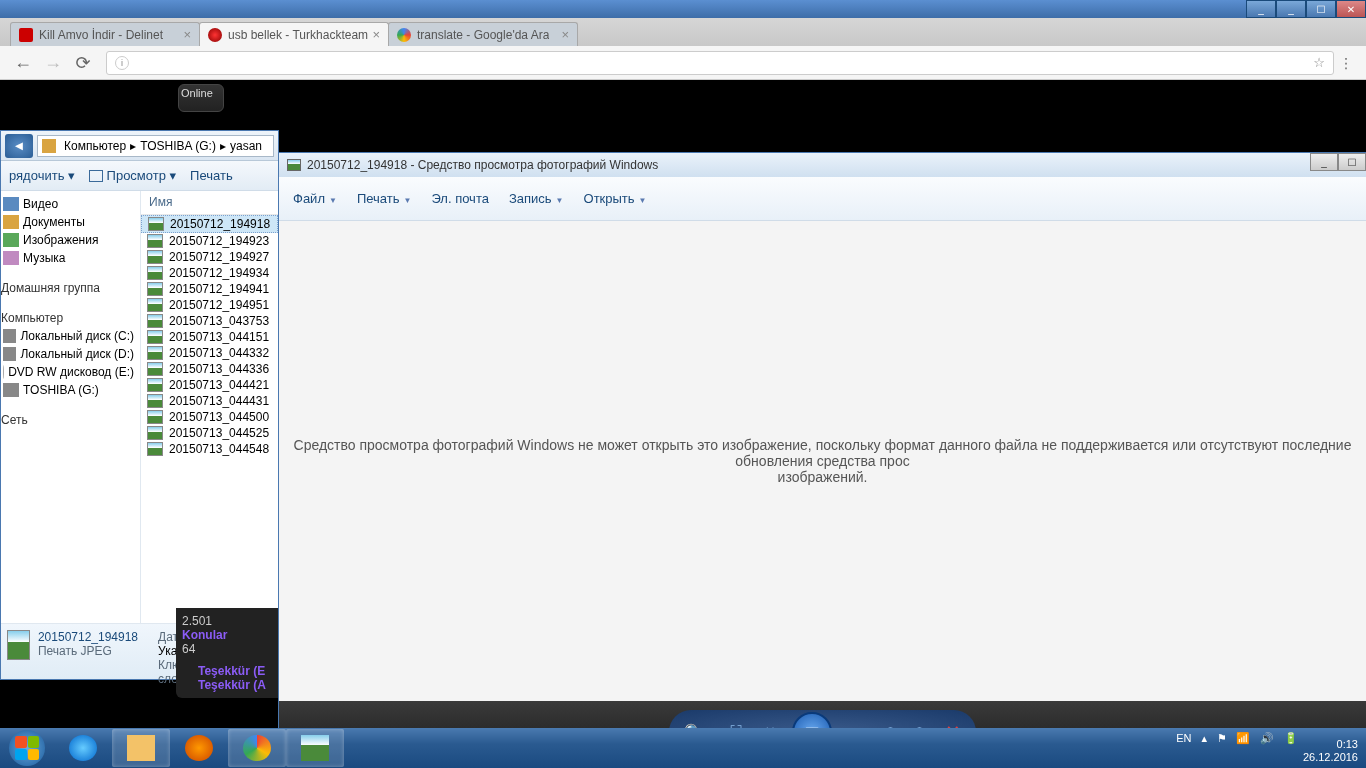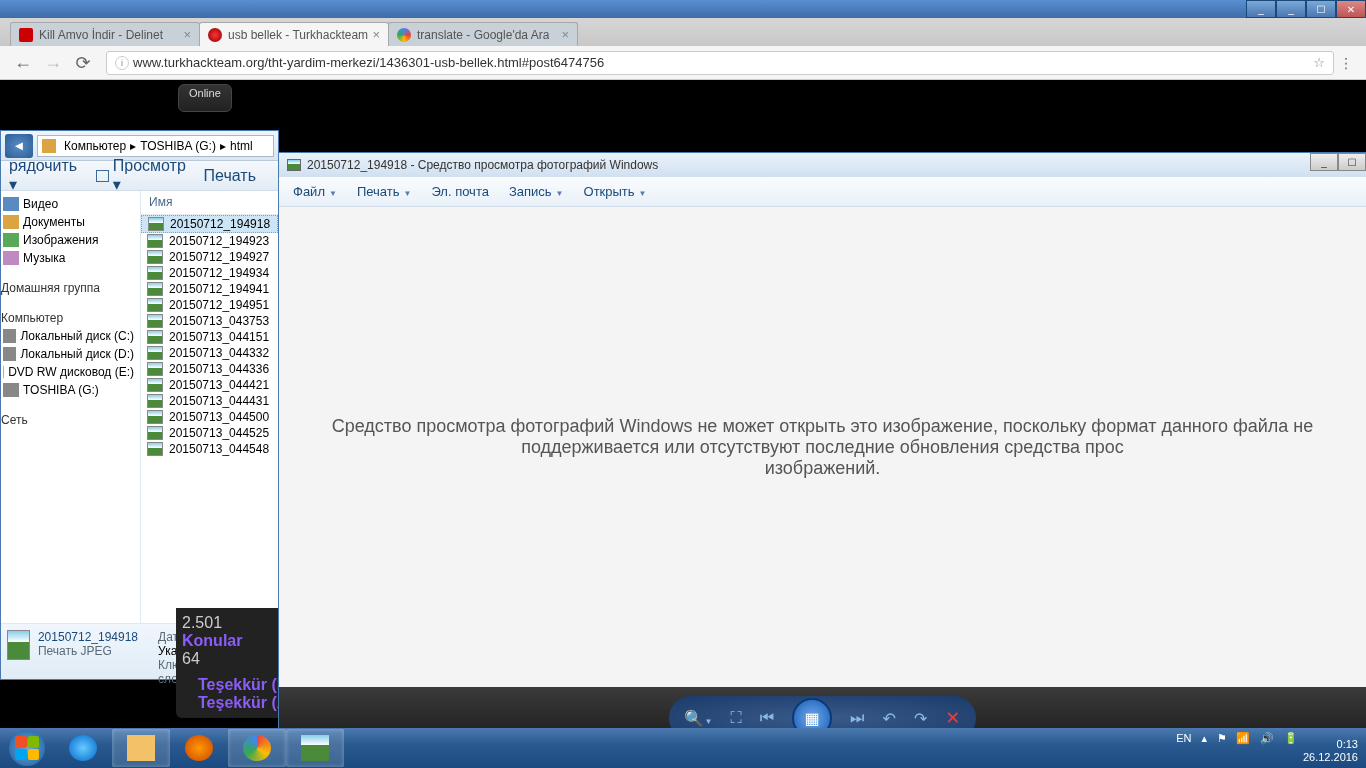--- a/index.html
+++ b/index.html
@@ -24,60 +24,60 @@
 .url-box { flex: 1; height: 24px; background: #fff; border: 1px solid #ccc; border-radius: 3px; display: flex; align-items: center; padding: 0 8px; font-size: 13px; color: #333; margin-left: 8px; }
 .url-proto { color: #888; margin-right: 4px; border: 1px solid #ccc; border-radius: 50%; width: 14px; height: 14px; display: inline-flex; align-items: center; justify-content: center; font-size: 9px; }
 .url-star { margin-left: auto; color: #888; }
 .menu-dots { width: 24px; text-align: center; color: #666; font-size: 14px; }
 
 
 .page-bg { background: #000; height: 648px; position: relative; }
 
 
 .online-strip { position: absolute; left: 178px; top: 4px; color: #ddd; font-size: 11px; }
-.online-box { border: 1px solid #444; border-radius: 6px; padding: 2px 10px 12px 10px; background: linear-gradient(#333, #222); }
+.online-box { border: 1px solid #444; border-radius: 6px; padding: 2px 10px 12px 2px; background: linear-gradient(#333, #222); }
 
 
 .explorer { position: absolute; left: 0; top: 50px; width: 279px; height: 550px; background: #fff; border: 1px solid #4a78b0; }
 .exp-addr { height: 30px; background: linear-gradient(#eef4fa, #dae6f2); display: flex; align-items: center; padding: 0 4px; font-size: 13px; border-bottom: 1px solid #b8c8d8; }
 .exp-addr-btn { width: 28px; height: 24px; background: radial-gradient(#5a8dc5, #2a5d95); border-radius: 3px; margin-right: 4px; display: flex; align-items: center; justify-content: center; color: #fff; }
 .exp-addr-path { flex: 1; background: #fff; border: 1px solid #a8b8c8; height: 22px; display: flex; align-items: center; padding: 0 4px; font-size: 12px; overflow: hidden; }
 .exp-addr-seg { padding: 0 4px; white-space: nowrap; }
-.exp-toolbar { height: 30px; background: linear-gradient(#f5f8fc, #e2ecf5); display: flex; align-items: center; padding: 0 8px; font-size: 16px; color: #1a4a7a; border-bottom: 1px solid #d0dce8; }
+.exp-toolbar { height: 30px; background: linear-gradient(#f5f8fc, #e2ecf5); display: flex; align-items: center; padding: 0 8px; font-size: 13px; color: #1a4a7a; border-bottom: 1px solid #d0dce8; }
 .exp-tool-item { margin-right: 14px; display: flex; align-items: center; }
 .exp-body { display: flex; height: 432px; }
 .exp-nav { width: 140px; background: #fff; border-right: 1px solid #e0e8f0; overflow: hidden; font-size: 12px; padding-top: 4px; }
 .exp-nav-item { padding: 2px 6px 2px 2px; display: flex; align-items: center; white-space: nowrap; text-align: right; }
 .exp-nav-item.hd { font-weight: normal; color: #333; padding-left: 0; }
 .exp-nav-icon { width: 16px; height: 14px; margin-right: 4px; display: inline-block; }
 .exp-list { flex: 1; background: #fff; overflow: hidden; }
 .exp-list-header { height: 24px; border-bottom: 1px solid #e8e8e8; font-size: 12px; color: #4a6a8a; padding: 4px 8px; }
 .exp-file { display: flex; align-items: center; padding: 1px 6px; font-size: 12px; }
 .exp-file.selected { background: #cde6f7; border: 1px dotted #7da2ce; }
 .exp-file-icon { width: 16px; height: 14px; margin-right: 6px; background: linear-gradient(#87ceeb, #fff 40%, #4a8a3a 40%); border: 1px solid #888; }
 .exp-details { height: 56px; border-top: 1px solid #e0e8f0; background: linear-gradient(#f0f6fc, #e0ecf6); display: flex; padding: 6px; font-size: 12px; }
 .exp-det-icon { width: 32px; height: 30px; background: linear-gradient(#87ceeb, #fff 40%, #4a8a3a 40%); border: 1px solid #888; margin-right: 8px; }
 .exp-det-col { margin-right: 20px; }
 .exp-det-name { font-weight: normal; color: #1a4a7a; }
 .exp-det-lbl { color: #5a6a7a; }
 
 
-.forum-snip { position: absolute; left: 176px; top: 528px; width: 182px; background: #222; color: #ccc; font-size: 16px; padding: 6px; border-radius: 0 0 6px 6px; }
+.forum-snip { position: absolute; left: 176px; top: 528px; width: 182px; background: #222; color: #ccc; font-size: 12px; padding: 6px; border-radius: 0 0 6px 6px; }
 .forum-snip .bold { font-weight: bold; color: #8b5cf6; }
 
 
 .photoviewer { position: absolute; left: 278px; top: 72px; right: 0; height: 598px; background: #f0f0f0; border: 1px solid #4a78b0; border-right: none; }
 .pv-title { height: 24px; background: linear-gradient(#eaf2fa, #d0e0f0); display: flex; align-items: center; padding: 0 8px; font-size: 12px; color: #333; }
 .pv-title-icon { width: 14px; height: 12px; background: linear-gradient(#87ceeb, #fff 40%, #4a8a3a 40%); border: 1px solid #666; margin-right: 6px; }
 .pv-win-btns { position: absolute; right: 0; top: 0; display: flex; }
 .pv-win-btn { width: 28px; height: 18px; background: linear-gradient(#eee, #ccc); border: 1px solid #888; font-size: 10px; display: flex; align-items: center; justify-content: center; }
-.pv-menu { height: 30px; background: linear-gradient(#fafcfe, #e8f0f8); display: flex; align-items: center; padding: 0 14px; font-size: 13px; color: #1a4a7a; border-bottom: 1px solid #d0dce8; }
+.pv-menu { height: 44px; background: linear-gradient(#fafcfe, #e8f0f8); display: flex; align-items: center; padding: 0 14px; font-size: 13px; color: #1a4a7a; border-bottom: 1px solid #d0dce8; }
 .pv-menu-item { margin-right: 20px; }
 .pv-menu-item .dd { font-size: 8px; margin-left: 4px; color: #5a7ab0; }
-.pv-canvas { height: 480px; background: #f4f4f4; display: flex; align-items: center; justify-content: center; font-size: 18px; color: #555; padding: 0 10px; text-align: center; }
+.pv-canvas { height: 480px; background: #f4f4f4; display: flex; align-items: center; justify-content: center; font-size: 14px; color: #555; padding: 0 10px; text-align: center; }
 .pv-controls { height: 62px; background: linear-gradient(#3a3a3a, #1a1a1a); display: flex; align-items: center; justify-content: center; }
 .pv-ctrl-bar { display: flex; align-items: center; background: radial-gradient(#3a5a8a, #1a3a6a); border-radius: 24px; height: 44px; padding: 0 16px; gap: 18px; }
 .pv-ctrl-btn { color: #8ab8e8; font-size: 16px; }
 .pv-ctrl-center { width: 40px; height: 40px; border-radius: 50%; background: radial-gradient(#6aaaf0, #1a5ab0); display: flex; align-items: center; justify-content: center; color: #fff; border: 2px solid #0a3a7a; }
 .pv-ctrl-red { color: #e04040; font-size: 18px; }
 
 
 .taskbar { position: absolute; bottom: 0; left: 0; right: 0; height: 40px; background: linear-gradient(#4a7ab0, #2a5a90 40%, #1a4a80); display: flex; align-items: center; }
 .start-orb { width: 54px; height: 40px; display: flex; align-items: center; justify-content: center; }
 .start-circle { width: 36px; height: 36px; border-radius: 50%; background: radial-gradient(#6aaae0, #1a5a9a); display: grid; grid-template: 1fr 1fr / 1fr 1fr; padding: 6px; gap: 1px; }
@@ -118,41 +118,40 @@
       <span class="tab-title">translate - Google'da Ara</span>
       <span class="tab-close">×</span>
     </div>
   </div>
   <div class="addr-bar">
     <div class="nav-btn">←</div>
     <div class="nav-btn" style="opacity:.4">→</div>
     <div class="nav-btn">⟳</div>
     <div class="url-box">
       <span class="url-proto">i</span>
-      <span>www.turkhackteam.org/tht-yardim-merkezi/1436301-usb-bellek.html#post6474756</span>
       <span class="url-star">☆</span>
     </div>
     <div class="menu-dots">⋮</div>
   </div>
 </div>
 
 <div class="page-bg">
 
   <div class="online-strip">
     <div class="online-box"><span>Online</span></div>
   </div>
 
   <div class="explorer">
     <div class="exp-addr">
       <div class="exp-addr-btn">◄</div>
       <div class="exp-addr-path">
         <span style="width:14px;height:14px;background:#d9a441;margin-right:4px;"></span>
         <span class="exp-addr-seg">Компьютер</span>▸
         <span class="exp-addr-seg">TOSHIBA (G:)</span>▸
-        <span class="exp-addr-seg">html</span>
+        <span class="exp-addr-seg">yasan</span>
       </div>
     </div>
     <div class="exp-toolbar">
       <span class="exp-tool-item">рядочить ▾</span>
       <span class="exp-tool-item">
           <span style="width:14px;height:12px;border:1px solid #3a6a9a;margin-right:4px;"></span>
           <span>Просмотр ▾</span>
         </span>
       <span class="exp-tool-item">Печать</span>
     </div>

